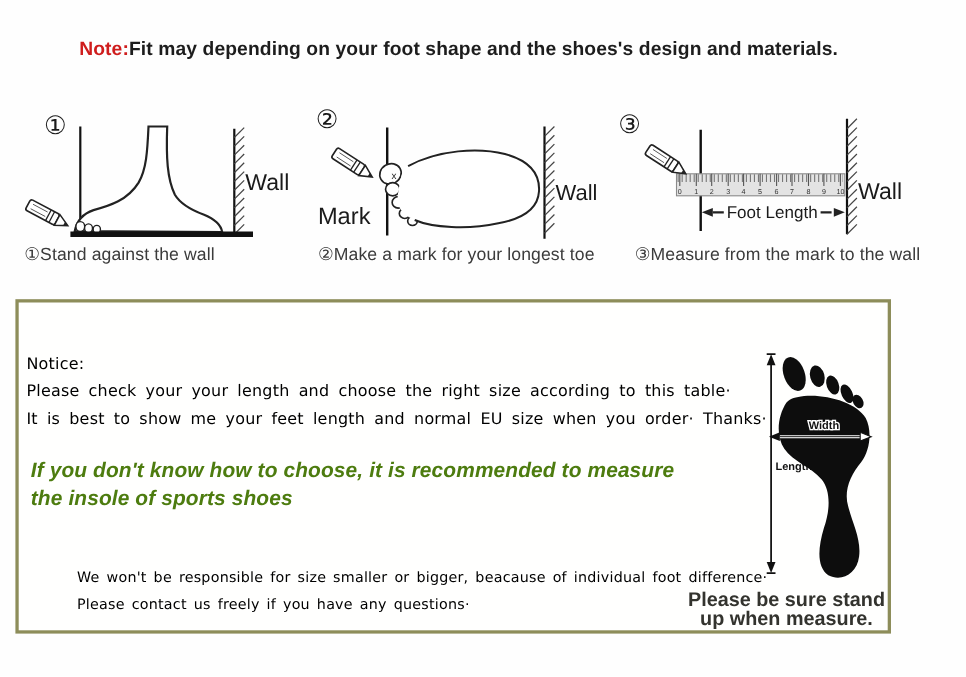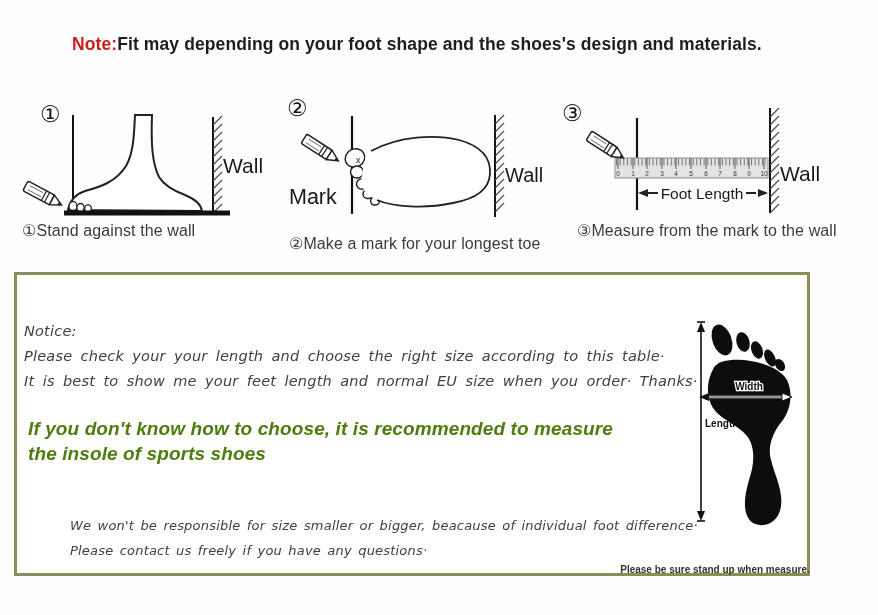--- a/index.html
+++ b/index.html
@@ -12,30 +12,30 @@
   .fig{position:absolute;}
   .fig svg{display:block;}
   .caption{position:absolute;font-size:16px;color:#3b3b3b;letter-spacing:.1px;}
   .choose-line{position:absolute;left:0;right:30px;top:238px;text-align:center;
                font-size:17.5px;font-weight:bold;color:#111;}
   
   .chart-box{position:absolute;left:14px;top:272px;width:790px;height:298px;
              border:3px solid #8d8d5a;background:#fffffe;}
   .chart-title{position:absolute;left:0;right:0;top:7px;text-align:center;
                font-size:18px;font-weight:bold;color:#0f0f0f;}
-  .purple{color:#404040;font-style:italic;font-family:"DejaVu Sans",sans-serif;}
+  .purple{color:#000000;font-family:"DejaVu Sans",sans-serif;}
   .notice-block{position:absolute;left:7px;top:44px;font-size:14.5px;line-height:25px;
                 word-spacing:3.5px;letter-spacing:.2px;}
   .rec-block{position:absolute;left:11px;top:141px;font-size:19px;line-height:25px;
              font-weight:bold;font-style:italic;color:#4d7c0f;letter-spacing:.1px;}
   .disclaimer-block{position:absolute;left:6px;top:238px;font-size:13px;line-height:25px;
                 word-spacing:2px;letter-spacing:.2px;margin-left:47px;}
   .footprint{position:absolute;left:668px;top:33px;}
   .stand-note{position:absolute;left:597px;top:262px;width:202px;text-align:center;
-              font-size:10px;font-weight:bold;color:#33332e;line-height:17px;margin-top:24px;}
+              font-size:18px;font-weight:bold;color:#33332e;line-height:17px;}
   .svg-label{font-family:"Liberation Sans",sans-serif;fill:#1a1a1a;}
 </style>
 </head>
 <body>
 
 <div id="page">
 
   <div class="note-line"><span class="note-label">Note:</span><span>Fit may depending on your foot shape and the shoes's design and materials.</span></div>
 
   <div class="fig" style="left:18px;top:93px;">
@@ -117,21 +117,21 @@
         <ellipse cx="85" cy="104" rx="5" ry="4.6"></ellipse>
         <ellipse cx="92" cy="111" rx="4.4" ry="4"></ellipse>
       </g>
       <path d="M86,60 C115,46 152,44 176,50 C198,56 208,68 207,84 C206,100 192,109 170,113
                C140,119 108,117 92,109 C80,103 77,95 79,85 C81,74 82,66 86,60 Z" fill="#fff" stroke="none"></path>
       <path d="M88,61 C116,46 152,44 176,50 C198,56 208,68 207,84 C206,100 192,109 170,113 C142,119 110,117 94,110" fill="none" stroke="#222" stroke-width="1.8"></path>
       <text x="73" y="73" font-size="9" class="svg-label">x</text>
       <use href="#pencil" transform="translate(24,44) rotate(33)"></use>
     </svg>
   </div>
-  <div class="caption" style="left:289px;top:234px;text-align:right;">②Make a mark for your longest toe</div>
+  <div class="caption" style="left:289px;top:221px;text-align:right;">②Make a mark for your longest toe</div>
 
   <div class="fig" style="left:548px;top:93px;">
     <svg width="282" height="134" viewBox="0 0 282 134">
       <text x="14" y="28" font-size="23" class="svg-label">③</text>
 
       <line x1="222" y1="15" x2="222" y2="120" stroke="#111" stroke-width="2"></line>
       <g stroke="#444" stroke-width="1.1">
         <line x1="222" y1="24" x2="231" y2="15"></line>
           <line x1="222" y1="32" x2="231" y2="23"></line>
         <line x1="222" y1="40" x2="231" y2="31"></line>

